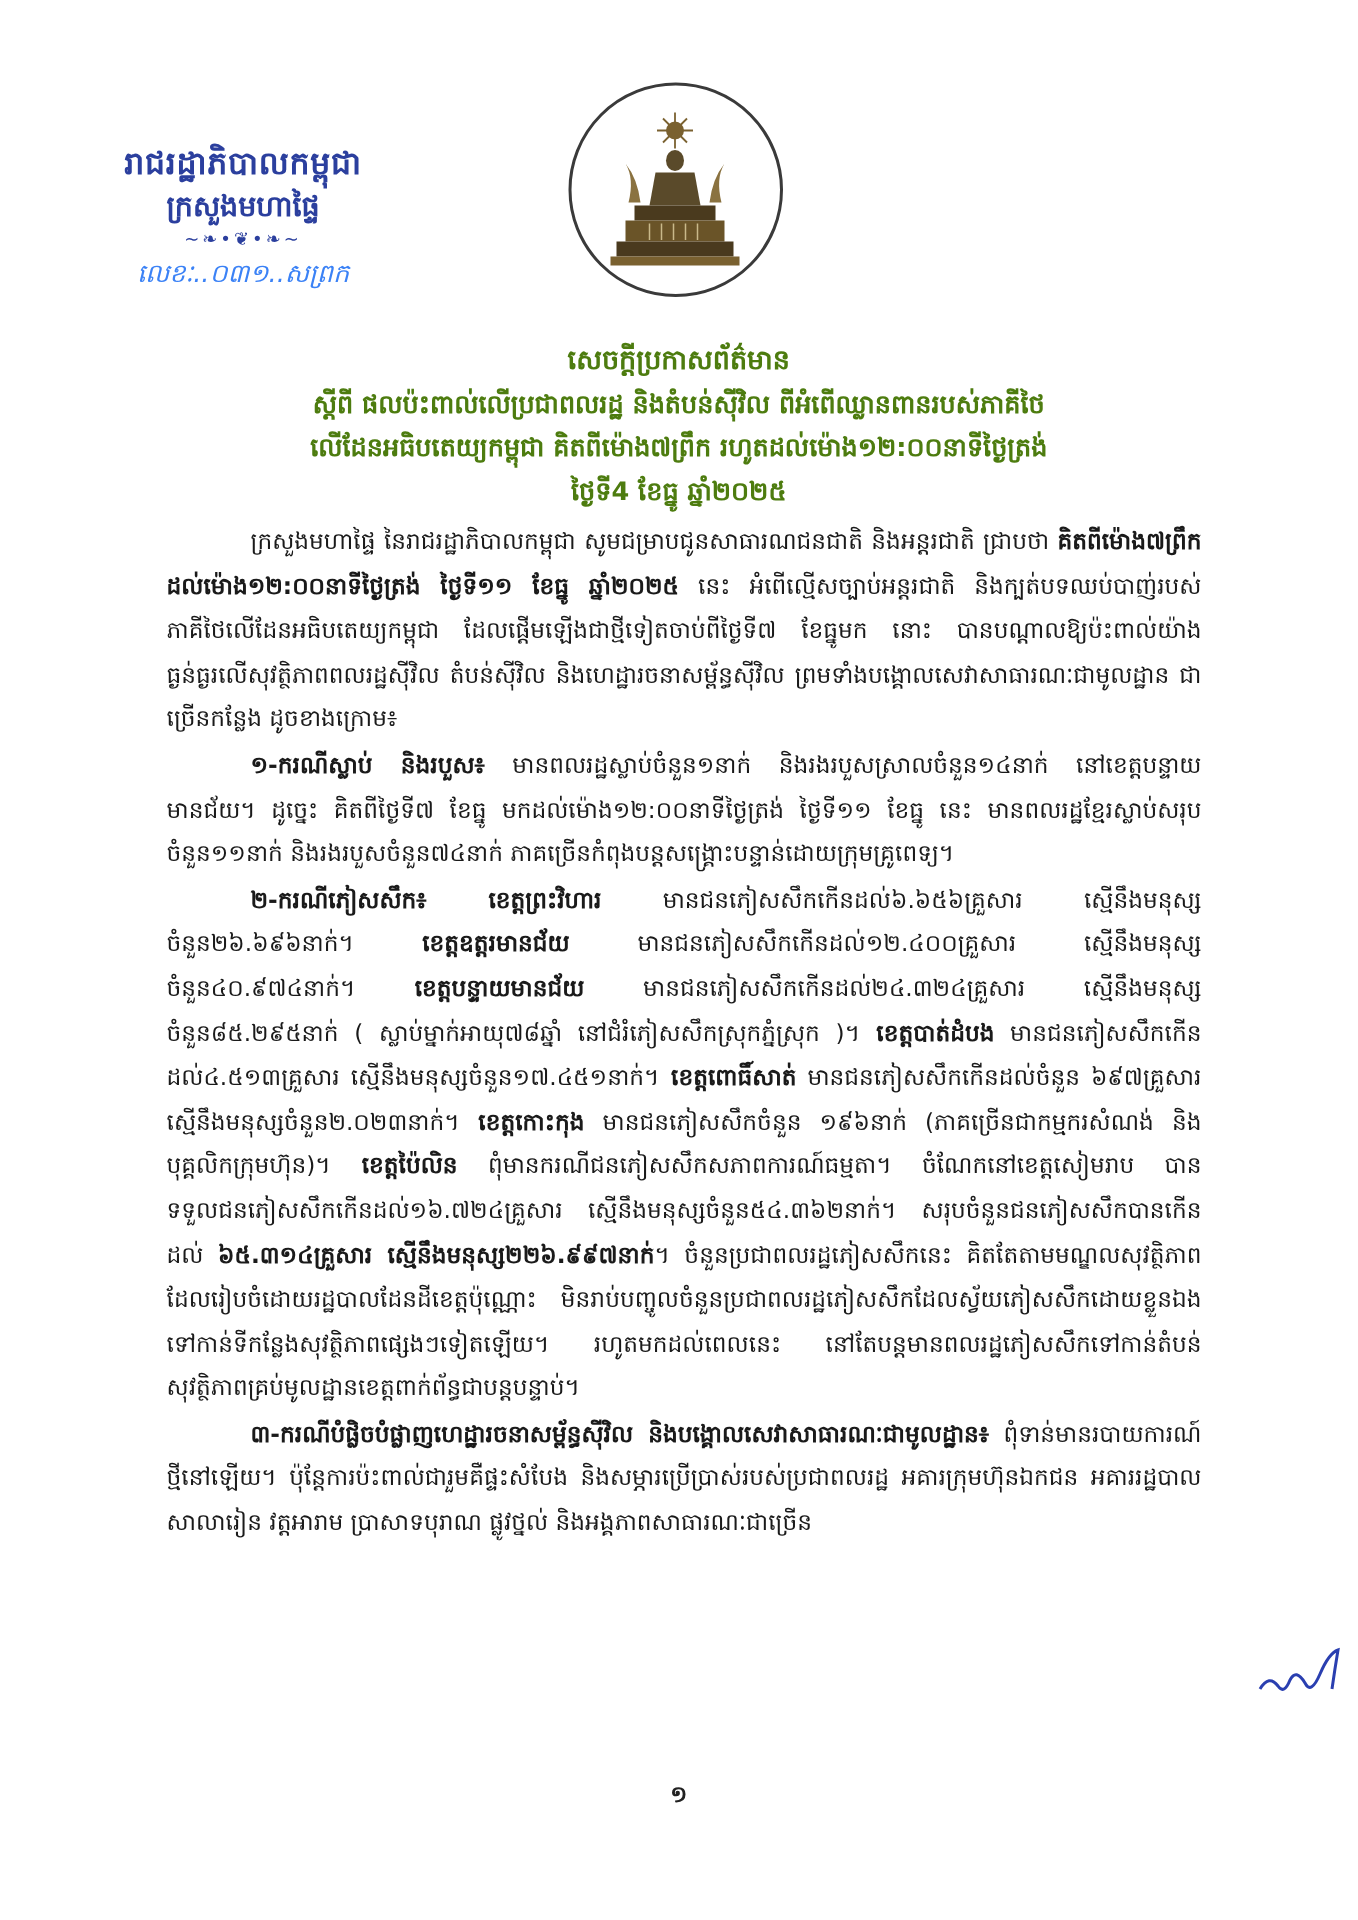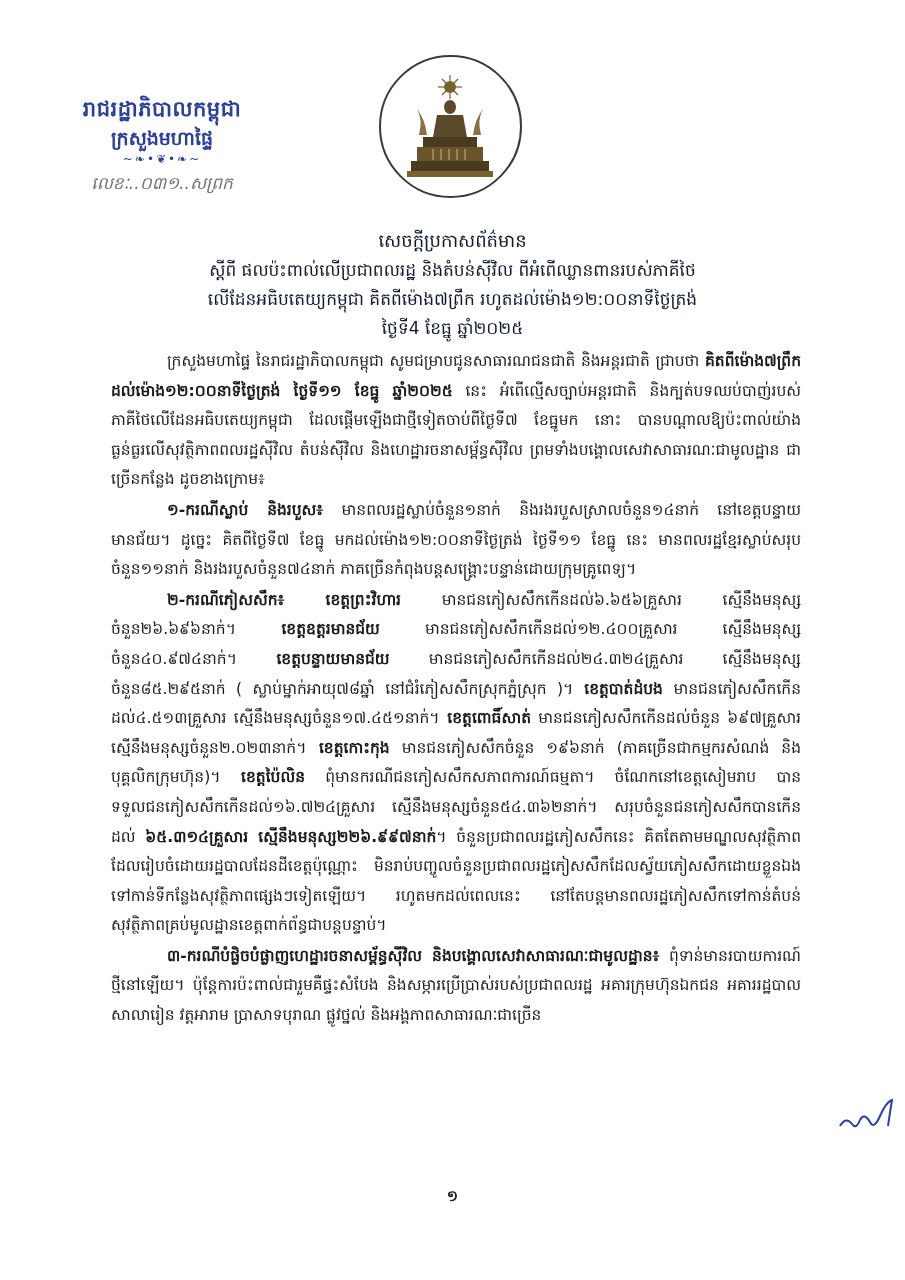--- a/index.html
+++ b/index.html
@@ -10,42 +10,42 @@
     .page { position: absolute; left: 0; top: 0; width: 905px; height: 1280px; background: #fff; }
 
     
     .hdr-left {
       position: absolute; left: 62px; top: 58px; width: 200px; text-align: center;
       color: #2b3f9e;
     }
     .hdr-left .gov { font-size: 21px; font-weight: bold; letter-spacing: 0.5px; line-height: 30px; margin-top: 36px; }
     .hdr-left .ministry { font-size: 19px; font-weight: bold; line-height: 28px; }
     .hdr-left .ornament { font-size: 12px; line-height: 14px; color: #2b3f9e; letter-spacing: 2px; }
-    .hdr-left .refno { font-size: 17px; font-style: italic; color: #737373; line-height: 26px; margin-top: 4px; }
+    .hdr-left .refno { font-size: 17px; font-style: italic; color: #3b82f6; line-height: 26px; margin-top: 4px; }
 
     
     .emblem {
       position: absolute; left: 379px; top: 55px; width: 143px; height: 143px;
       border: 2px solid #3a3a3a; border-radius: 50%; box-sizing: border-box; background: #fff;
     }
     .emblem svg { position: absolute; left: 0; top: 0; }
 
     
     .hdr-right {
       position: absolute; left: 605px; top: 30px; width: 230px; text-align: center; color: #2b3f9e;
     }
     .hdr-right .kingdom { font-size: 22px; font-weight: bold; line-height: 32px; }
     .hdr-right .motto { font-size: 18px; line-height: 28px; }
     .hdr-right .ornament { font-size: 10px; color: #2b3f9e; letter-spacing: 1px; line-height: 14px; margin-top: 4px; }
     .hdr-right .ornament .line { display: inline-block; width: 40px; border-top: 1px solid #aab; vertical-align: middle; }
 
     
     .title-block {
-      position: absolute; left: 100px; top: 226px; width: 705px; text-align: center; font-weight: normal;
-      color: #0f172a;
+      position: absolute; left: 100px; top: 226px; width: 705px; text-align: center; font-weight: bold;
+      color: #4d7c0f;
     }
     .title-block .t1 { font-size: 18px; line-height: 30px; }
     .title-block .t2, .title-block .t3, .title-block .t4 { font-size: 17px; line-height: 29px; }
 
     
     .body-text {
       position: absolute; left: 110px; top: 346px; width: 692px;
       font-size: 15.5px; line-height: 29.6px; text-align: justify; color: #1a1a1a;
     }
     .body-text p { margin: 1px; text-indent: 56px; }

